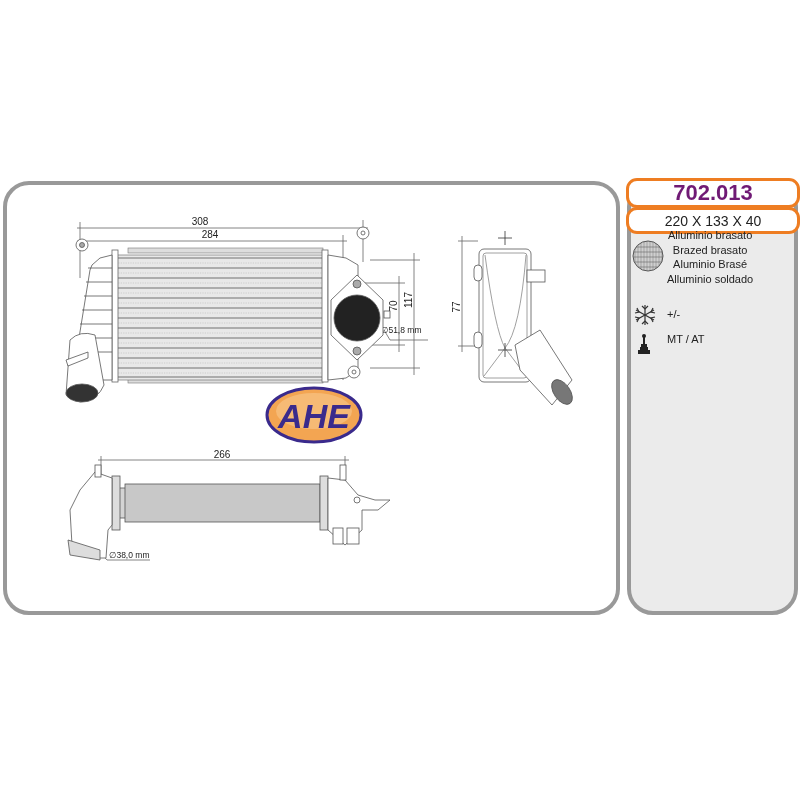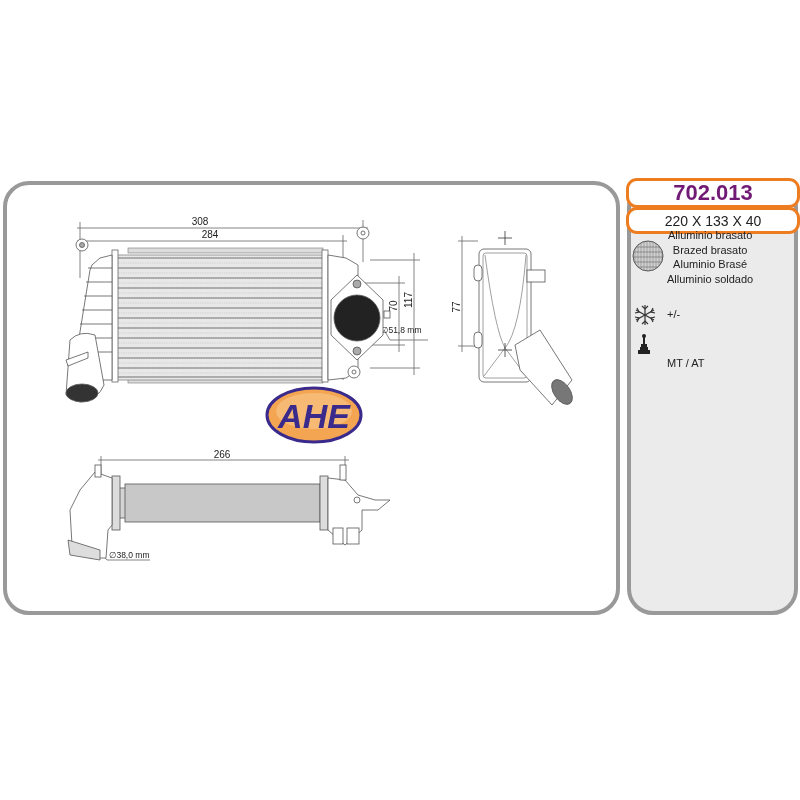--- a/index.html
+++ b/index.html
@@ -74,21 +74,21 @@
 </svg>
 <div class="spec" style="left:667px; top:307px;">+/-</div>
 
 <svg class="gear-icon" viewBox="0 0 14 22">
   <circle cx="7" cy="3" r="2" fill="#222"></circle>
   <rect x="6" y="4" width="2" height="8" fill="#222"></rect>
   <rect x="4" y="11" width="6" height="3" fill="#222"></rect>
   <rect x="3" y="14" width="8" height="3" fill="#222"></rect>
   <rect x="1" y="17" width="12" height="4" fill="#222"></rect>
 </svg>
-<div class="spec" style="left:667px; top:356px;">MT / AT</div>
+<div class="spec" style="left:667px; top:332px;">MT / AT</div>
 
 <svg class="drawing" width="620" height="620" viewBox="0 0 620 620">
 
   <g stroke="#666" stroke-width="0.8" fill="none">
     <line x1="80" y1="222" x2="80" y2="278"></line>
     <line x1="363" y1="220" x2="363" y2="262"></line>
     <line x1="77" y1="228" x2="368" y2="228"></line>
     <line x1="77" y1="241" x2="347" y2="241"></line>
     <line x1="343" y1="235" x2="343" y2="380"></line>
     <line x1="370" y1="260" x2="420" y2="260"></line>

